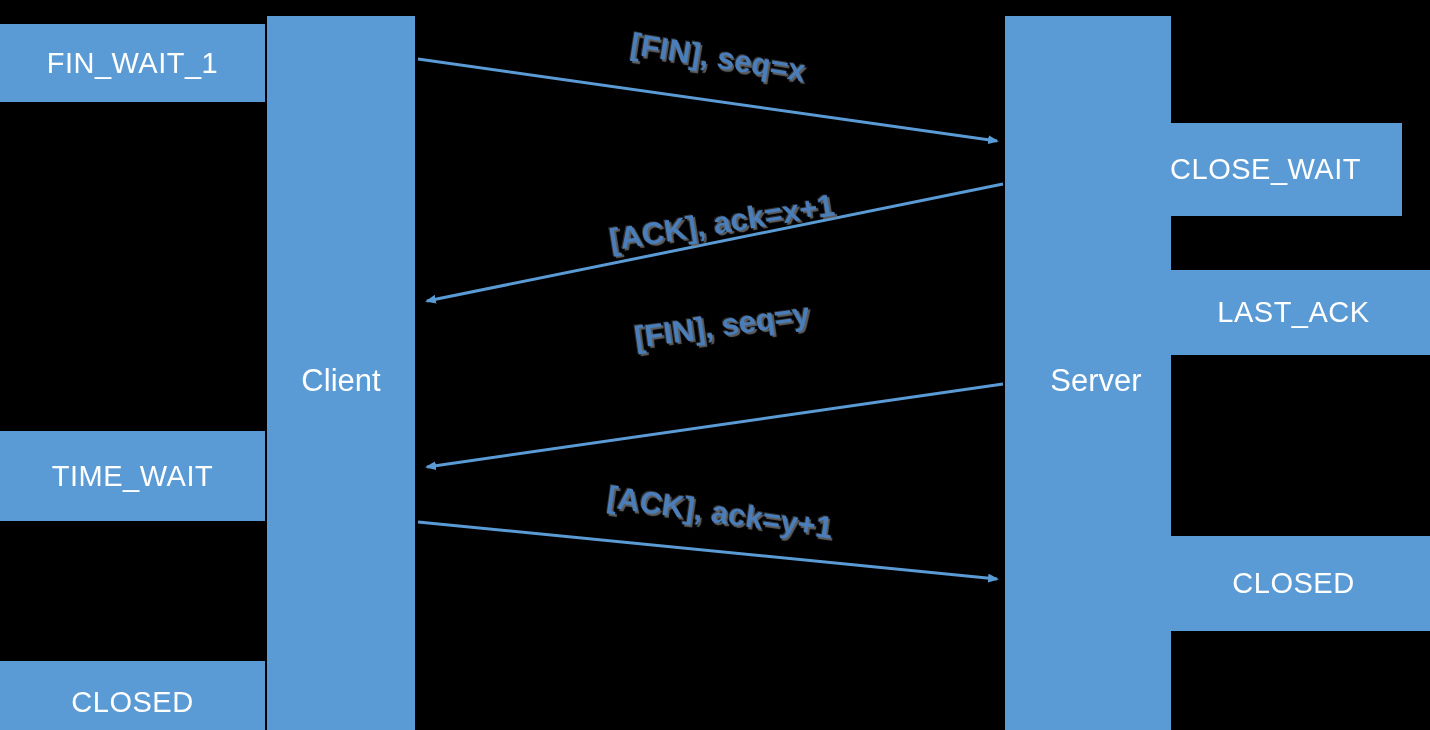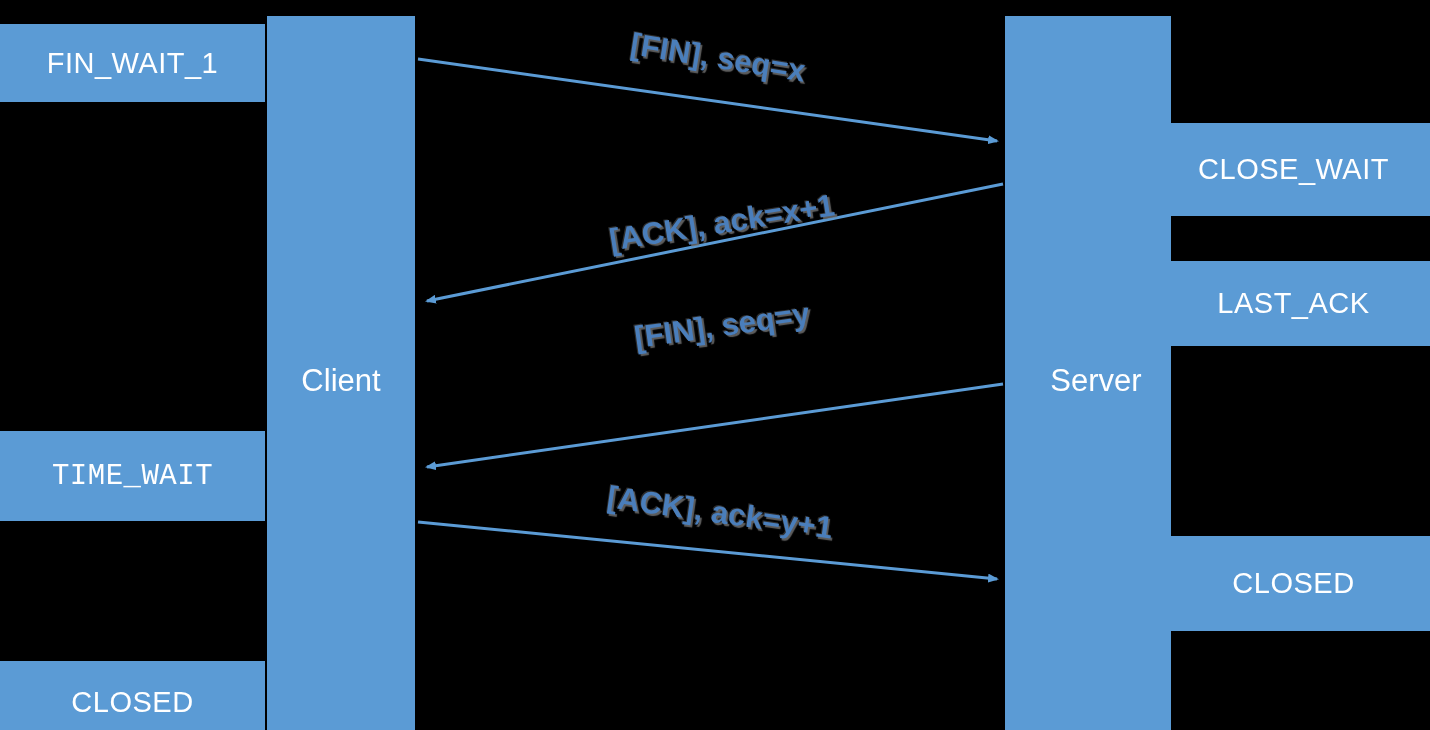--- a/index.html
+++ b/index.html
@@ -38,25 +38,25 @@
       font-size: 31px;
     }
     
     .box-fin-wait-1 { left: 0; top: 8;   width: 265; height: 78; }
     .box-fin-wait-2 { left: 0; top: 243; width: 265; height: 88; }
     .box-time-wait  { left: 0; top: 415; width: 265; height: 90; }
     .box-closed-l   { left: 0; top: 645; width: 265; height: 82; }
     .box-fin-wait-1, .box-fin-wait-2, .box-time-wait, .box-closed-l { width: 265px; }
     .box-fin-wait-1 { top: 8px;   height: 78px; }
     .box-fin-wait-2 { top: 243px; height: 88px; }
-    .box-time-wait  { top: 415px; height: 90px; font-family: Liberation Mono, monospace; }
+    .box-time-wait  { top: 415px; height: 90px; }
     .box-closed-l   { top: 645px; height: 82px; }
     
-    .box-close-wait { left: 1157px; top: 107px; width: 273px; height: 93px; }
-    .box-last-ack   { left: 1157px; top: 245px; width: 273px; height: 85px; }
+    .box-close-wait { left: 1129px; top: 107px; width: 273px; height: 93px; }
+    .box-last-ack   { left: 1157px; top: 254px; width: 273px; height: 85px; }
     .box-closed-r   { left: 1157px; top: 520px; width: 273px; height: 95px; }
     
     .client-bar { left: 267px;  width: 148px; }
     .server-bar { left: 1005px; width: 150px; padding-left: 16px; }
 
     .arrows-layer {
       position: absolute;
       left: 0;
       top: 0;
       width: 1430px;

